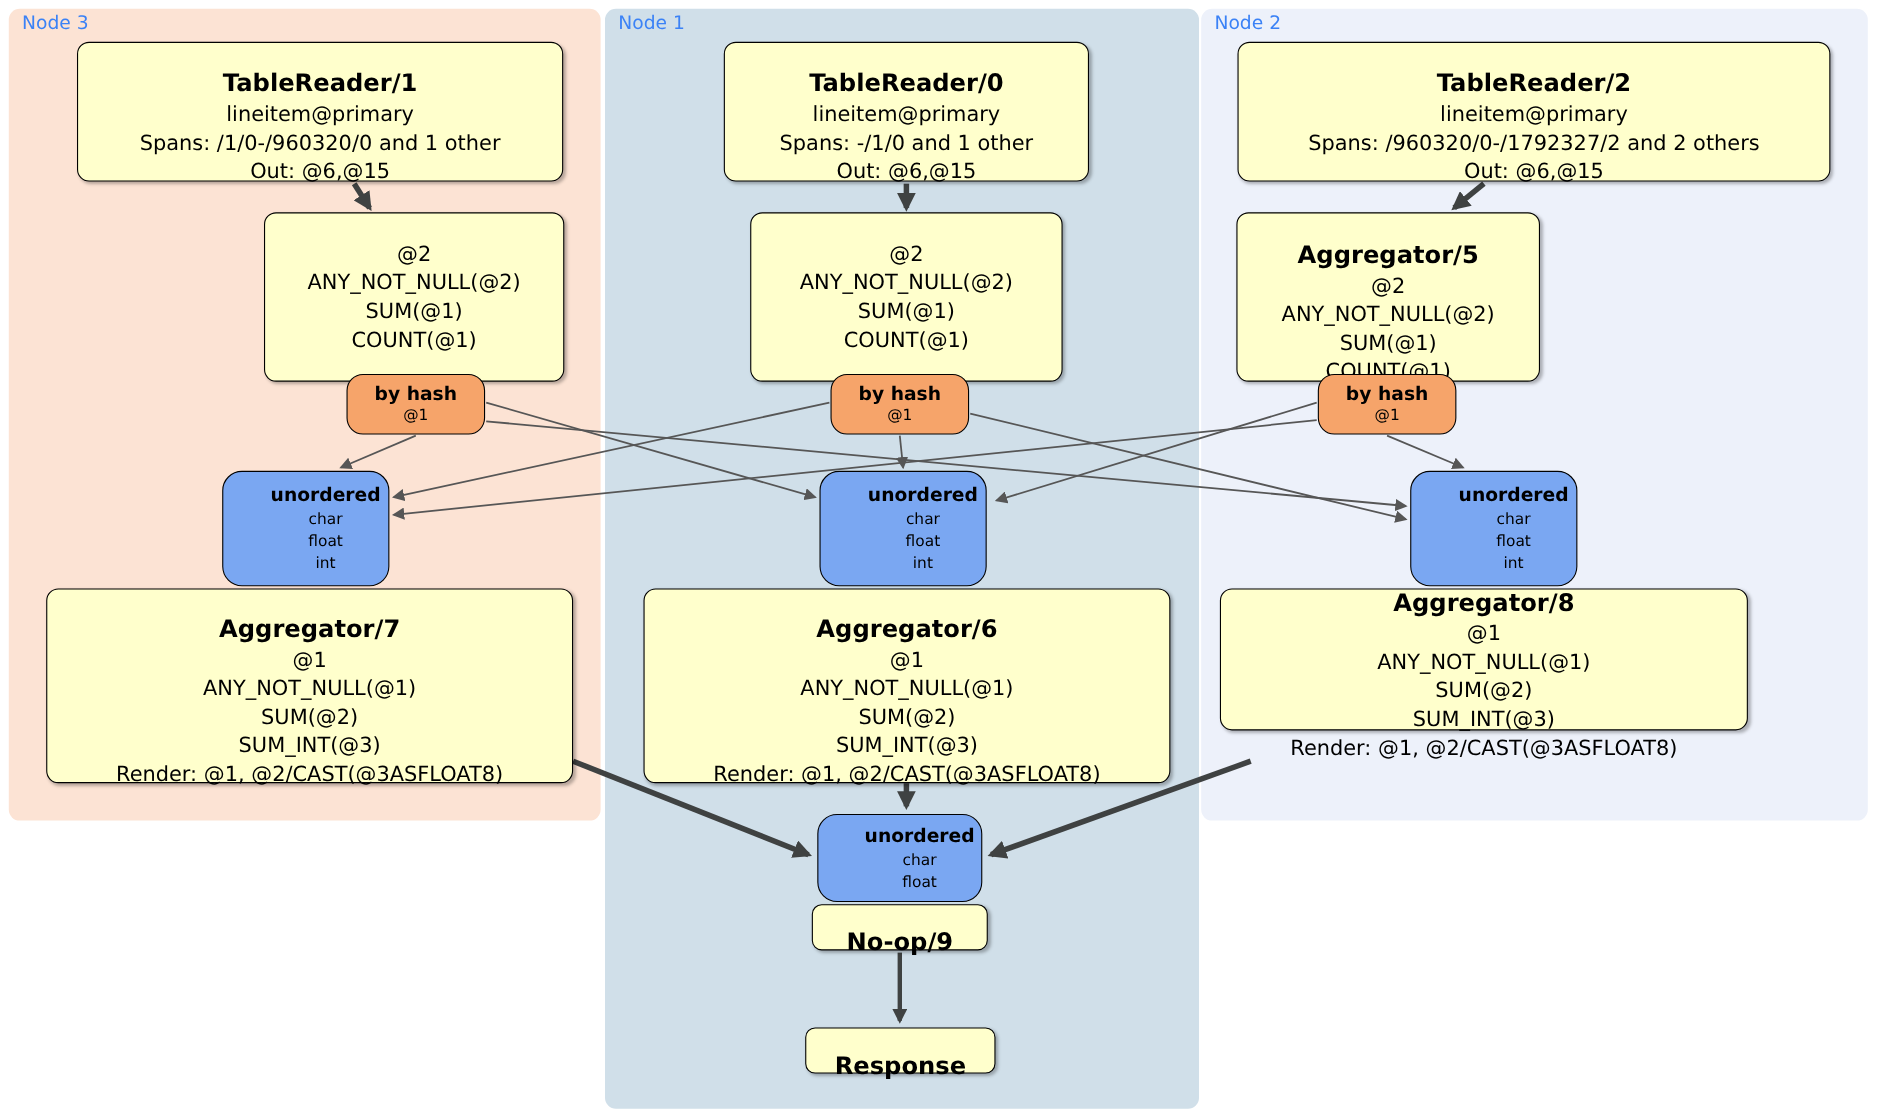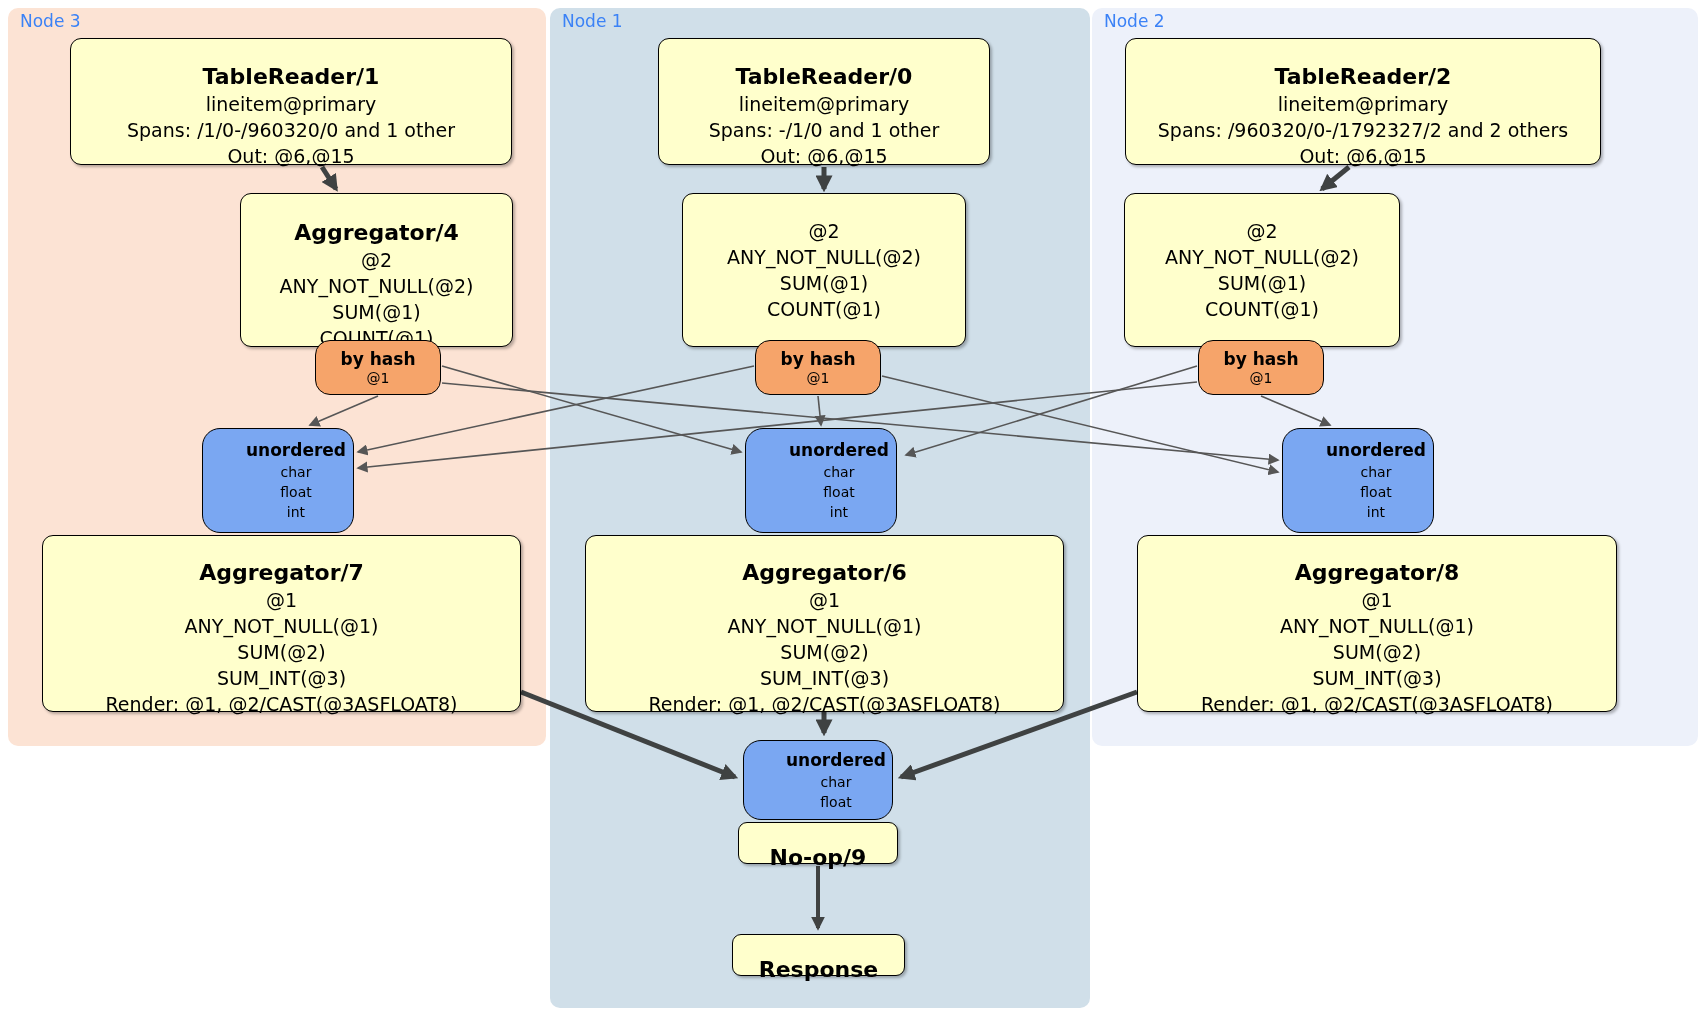--- a/index.html
+++ b/index.html
@@ -86,41 +86,41 @@
     <div class="line">lineitem@primary</div>
     <div class="line">Spans: /1/0-/960320/0 and 1 other</div>
     <div class="line">Out: @6,@15</div>
   </div>
   <div class="box proc" style="left:658px;top:38px;width:332px;height:127px;">
     <div class="title">TableReader/0</div>
     <div class="line">lineitem@primary</div>
     <div class="line">Spans: -/1/0 and 1 other</div>
     <div class="line">Out: @6,@15</div>
   </div>
-  <div class="box proc" style="left:1125px;top:38px;width:476px;height:127px;">
+  <div class="box proc" style="left:1125px;top:38px;width:539px;height:127px;">
     <div class="title">TableReader/2</div>
     <div class="line">lineitem@primary</div>
     <div class="line">Spans: /960320/0-/1792327/2 and 2 others</div>
     <div class="line">Out: @6,@15</div>
   </div>
 
   <div class="box proc" style="left:240px;top:193px;width:273px;height:154px;">
-    <div class="title">Aggregator/4</div>
     <div class="line">@2</div>
     <div class="line">ANY_NOT_NULL(@2)</div>
     <div class="line">SUM(@1)</div>
     <div class="line">COUNT(@1)</div>
   </div>
   <div class="box proc" style="left:682px;top:193px;width:284px;height:154px;">
     <div class="line">@2</div>
     <div class="line">ANY_NOT_NULL(@2)</div>
     <div class="line">SUM(@1)</div>
     <div class="line">COUNT(@1)</div>
   </div>
   <div class="box proc" style="left:1124px;top:193px;width:276px;height:154px;">
+    <div class="title">Aggregator/5</div>
     <div class="line">@2</div>
     <div class="line">ANY_NOT_NULL(@2)</div>
     <div class="line">SUM(@1)</div>
     <div class="line">COUNT(@1)</div>
   </div>
 
   <div class="box router" style="left:315px;top:340px;width:126px;height:55px;">
     <div class="title">by hash</div>
     <div class="line">@1</div>
   </div>
@@ -161,21 +161,21 @@
     <div class="line">Render: @1, @2/CAST(@3ASFLOAT8)</div>
   </div>
   <div class="box proc" style="left:585px;top:535px;width:479px;height:177px;">
     <div class="title">Aggregator/6</div>
     <div class="line">@1</div>
     <div class="line">ANY_NOT_NULL(@1)</div>
     <div class="line">SUM(@2)</div>
     <div class="line">SUM_INT(@3)</div>
     <div class="line">Render: @1, @2/CAST(@3ASFLOAT8)</div>
   </div>
-  <div class="box proc" style="left:1137px;top:535px;width:480px;height:177px;">
+  <div class="box proc" style="left:1109px;top:535px;width:480px;height:129px;">
     <div class="title">Aggregator/8</div>
     <div class="line">@1</div>
     <div class="line">ANY_NOT_NULL(@1)</div>
     <div class="line">SUM(@2)</div>
     <div class="line">SUM_INT(@3)</div>
     <div class="line">Render: @1, @2/CAST(@3ASFLOAT8)</div>
   </div>
 
   <div class="box sync" style="left:743px;top:740px;width:150px;height:80px;">
     <div class="title">unordered</div>

